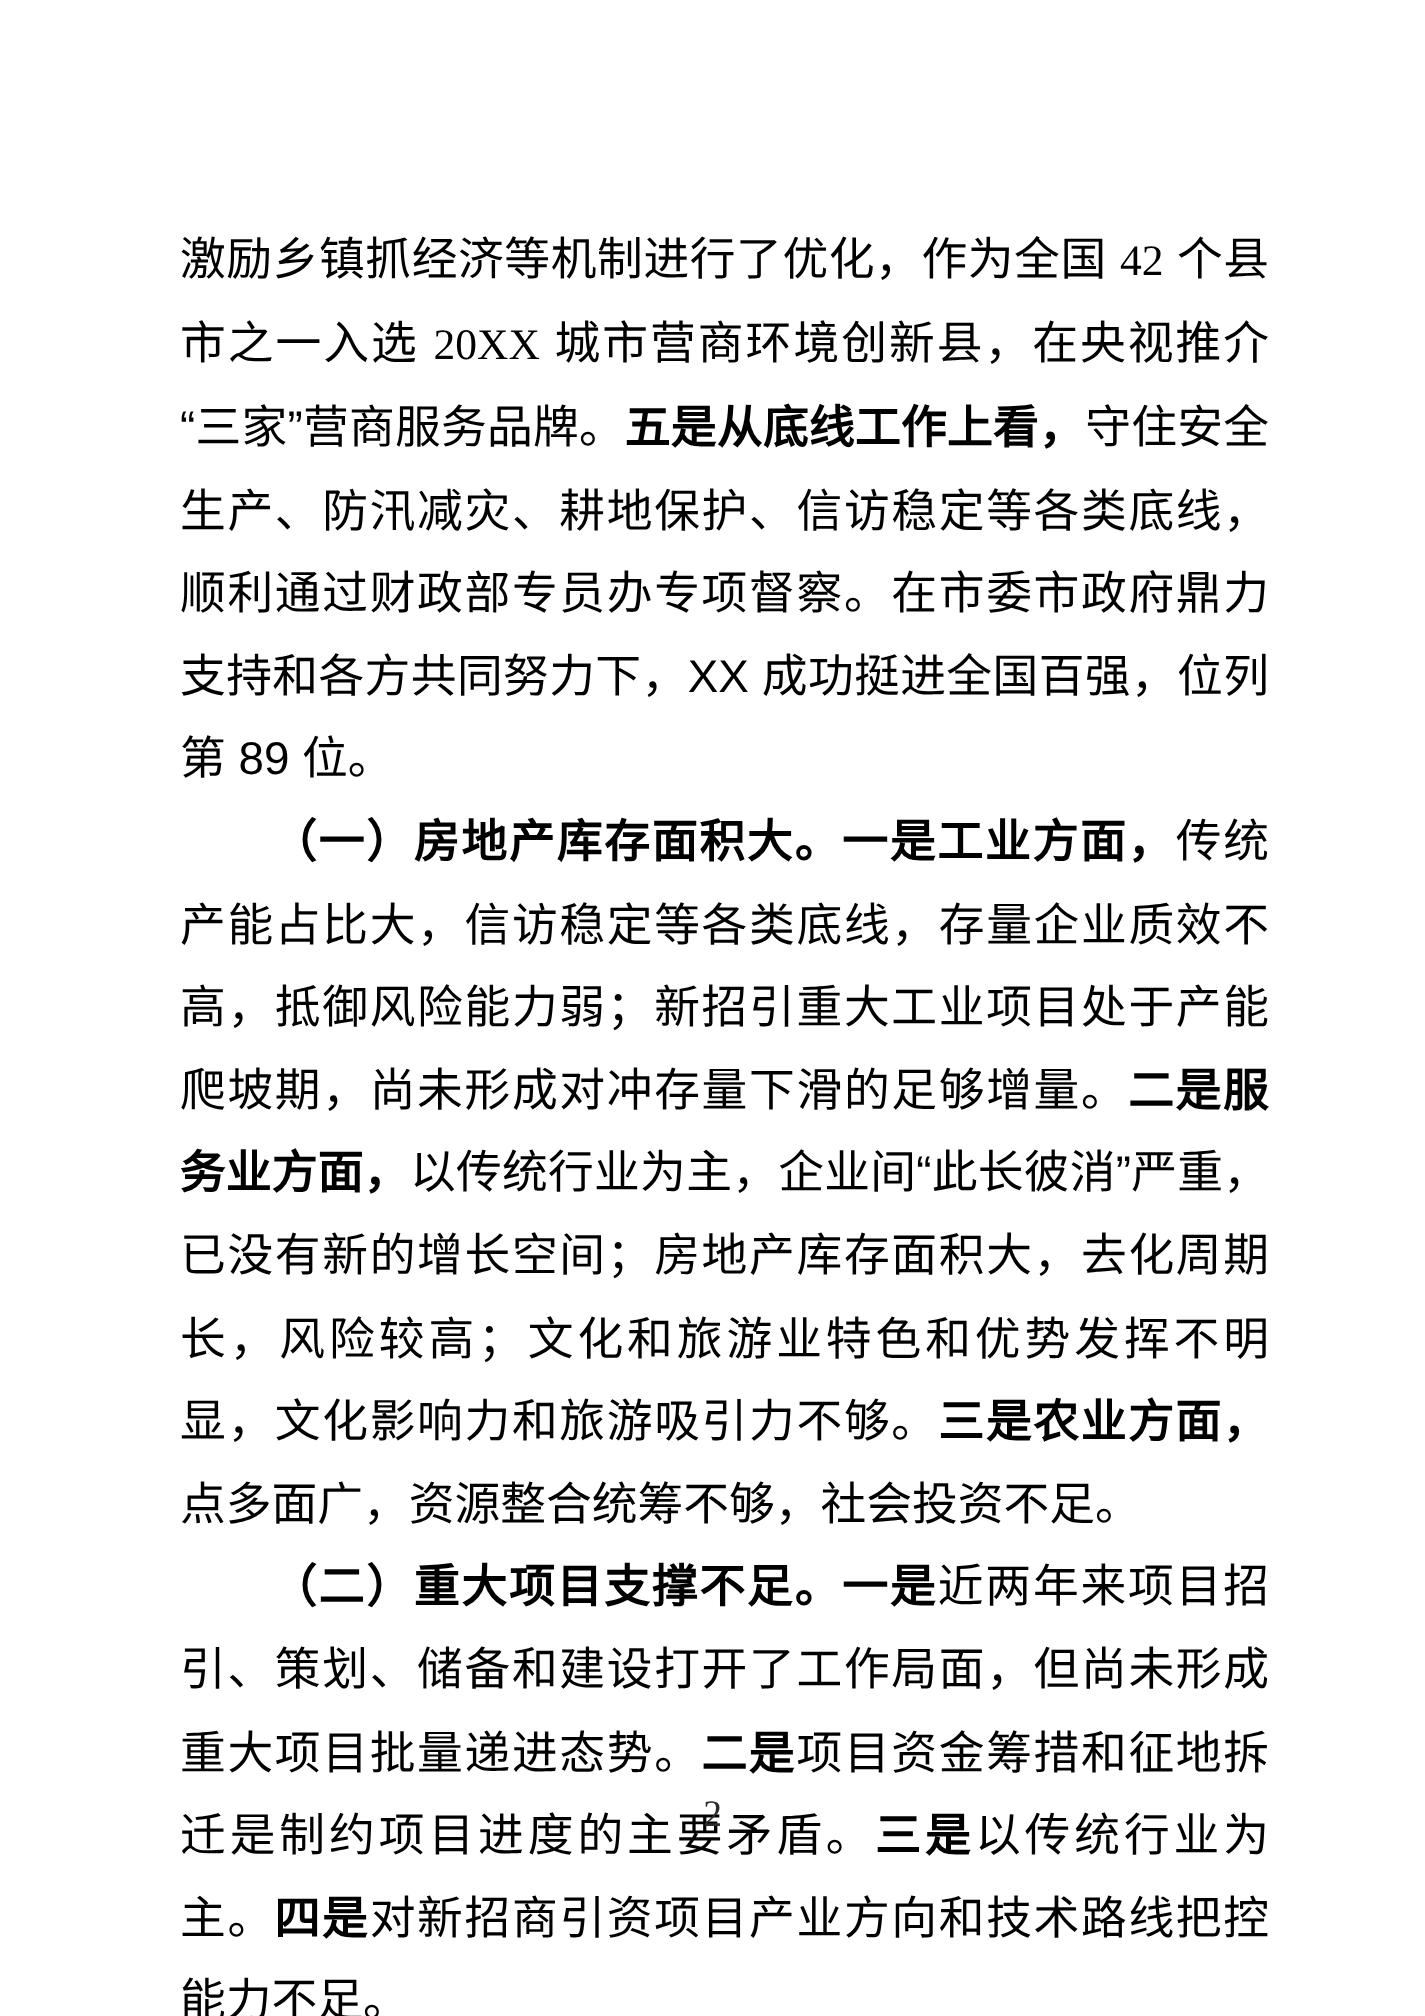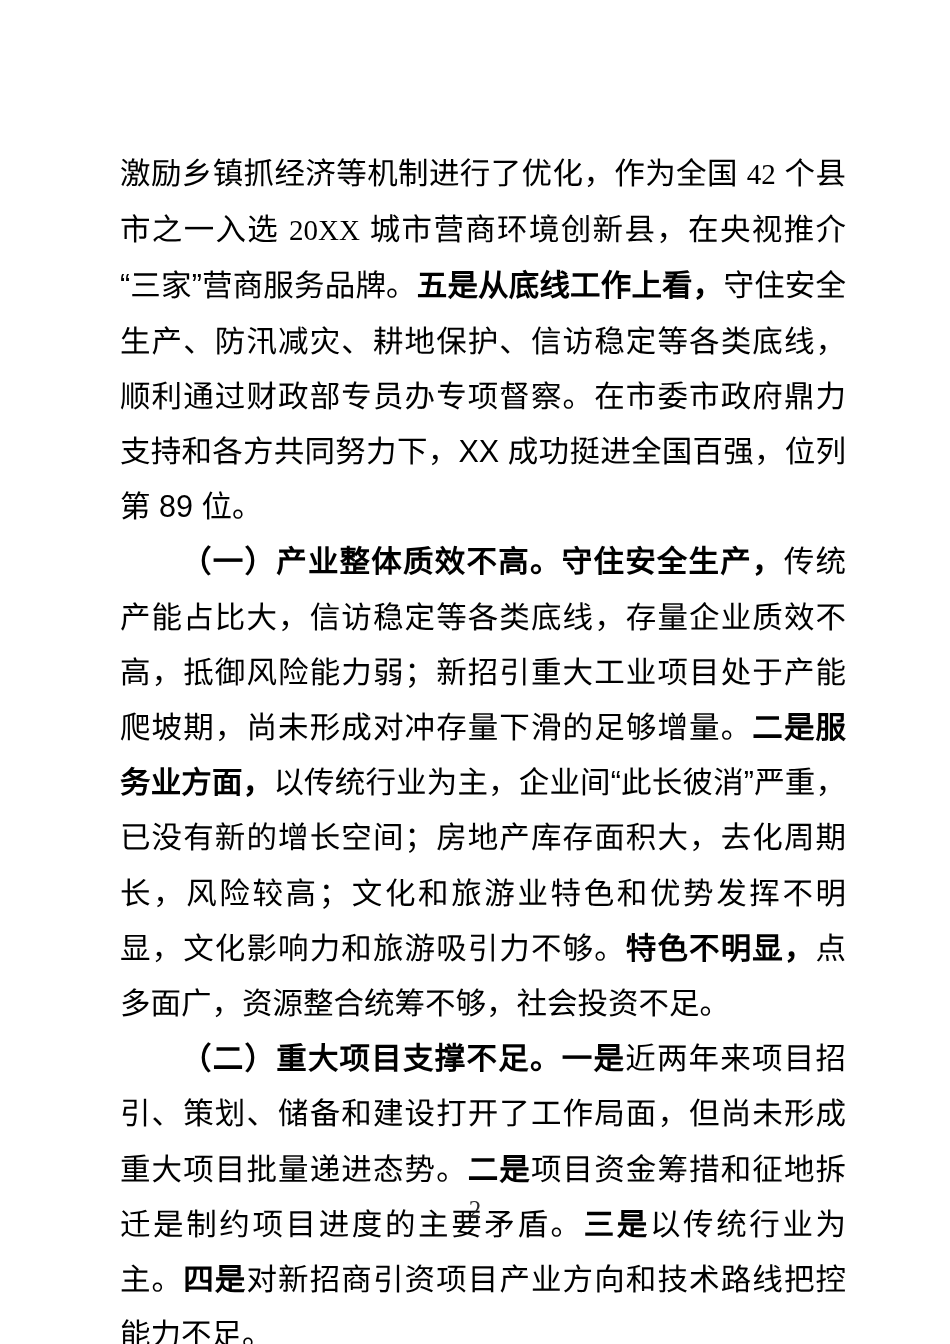--- a/index.html
+++ b/index.html
@@ -66,20 +66,20 @@
   }
 </style>
 </head>
 <body>
 
 <div class="page">
 
   <div class="text-body">
     <div id="paragraph-container">
         <p class="para flow"><span>激励乡镇抓经济等机制进行了优化，作为全国 </span><span class="serif-num">42</span><span> 个县市之一入选 </span><span class="serif-num">20XX</span><span> 城市营商环境创新县，在央视推介“三家”营商服务品牌。</span><span class="b">五是从底线工作上看，</span><span>守住安全生产、防汛减灾、耕地保护、信访稳定等各类底线，顺利通过财政部专员办专项督察。在市委市政府鼎力支持和各方共同努力下，</span><span class="sans-num">XX</span><span> 成功挺进全国百强，位列第 </span><span class="sans-num">89</span><span> 位。</span></p>
-        <p class="para indent"><span class="b">（一）产业整体质效不高。守住安全生产，</span><span>传统产能占比大，信访稳定等各类底线，存量企业质效不高，抵御风险能力弱；新招引重大工业项目处于产能爬坡期，尚未形成对冲存量下滑的足够增量。</span><span class="b">二是服务业方面，</span><span>以传统行业为主，企业间“此长彼消”严重，已没有新的增长空间；房地产库存面积大，去化周期长，风险较高；文化和旅游业特色和优势发挥不明显，文化影响力和旅游吸引力不够。</span><span class="b">特色不明显，</span><span>点多面广，资源整合统筹不够，社会投资不足。</span></p>
+        <p class="para indent"><span class="b">（一）房地产库存面积大。一是工业方面，</span><span>传统产能占比大，信访稳定等各类底线，存量企业质效不高，抵御风险能力弱；新招引重大工业项目处于产能爬坡期，尚未形成对冲存量下滑的足够增量。</span><span class="b">二是服务业方面，</span><span>以传统行业为主，企业间“此长彼消”严重，已没有新的增长空间；房地产库存面积大，去化周期长，风险较高；文化和旅游业特色和优势发挥不明显，文化影响力和旅游吸引力不够。</span><span class="b">三是农业方面，</span><span>点多面广，资源整合统筹不够，社会投资不足。</span></p>
         <p class="para indent"><span class="b">（二）重大项目支撑不足。一是</span><span>近两年来项目招引、策划、储备和建设打开了工作局面，但尚未形成重大项目批量递进态势。</span><span class="b">二是</span><span>项目资金筹措和征地拆迁是制约项目进度的主要矛盾。</span><span class="b">三是</span><span>以传统行业为主。</span><span class="b">四是</span><span>对新招商引资项目产业方向和技术路线把控能力不足。</span></p>
       </div>
   </div>
 
   <div class="page-number">2</div>
 
 </div>
 
 </body></html>

